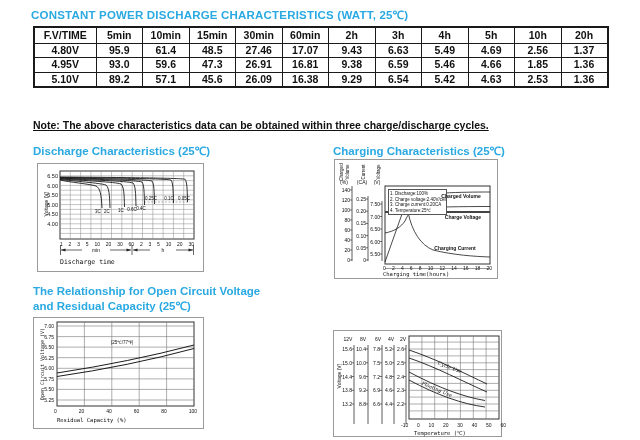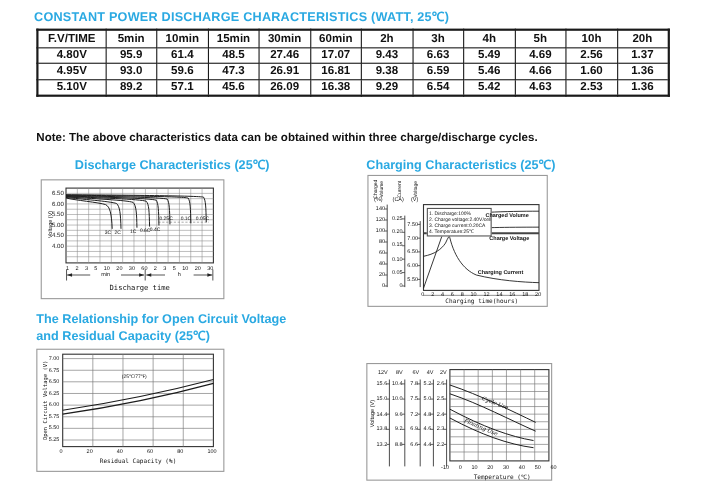--- a/index.html
+++ b/index.html
@@ -7,32 +7,32 @@
         font-family:"Liberation Sans",sans-serif;color:#111;}
   .blue-title{position:absolute;color:#2aa9e2;font-size:11.5px;font-weight:700;letter-spacing:.2px;white-space:nowrap;}
   .chart-title{position:absolute;color:#2aa9e2;font-size:11.5px;font-weight:700;white-space:nowrap;line-height:14.5px;}
   
   #tbl-wrap{position:absolute;left:33px;top:26px;width:574px;}
   table{border-collapse:collapse;table-layout:fixed;width:574px;}
   th,td{border:1px solid #1a1a1a;text-align:center;vertical-align:middle;
         font-size:10.5px;font-weight:700;padding:0;height:13.5px;line-height:13.5px;}
   thead th{height:14.5px;}
   table{border:2px solid #1a1a1a;}
-  #note{position:absolute;left:33px;top:119px;font-size:10.5px;font-weight:600;white-space:nowrap;}
+  #note{position:absolute;left:33px;top:119px;font-size:10.5px;font-weight:600;white-space:nowrap;text-decoration:underline;}
   
   .panel{position:absolute;background:#fff;border:1px solid #9a9a9a;}
   .panel svg{position:absolute;left:0;top:0;}
   .vcol{position:absolute;display:flex;flex-direction:column;justify-content:space-between;align-items:flex-end;}
   .hrow{position:absolute;display:flex;justify-content:space-between;}
   .tick{font-size:5px;line-height:6px;color:#111;white-space:nowrap;}
   .tk55 .tick{font-size:5.5px;}
   .rot{position:absolute;transform:translate(-50%,-50%) rotate(-90deg);white-space:nowrap;font-size:5px;color:#111;}
   .ctr{position:absolute;transform:translate(-50%,-50%);white-space:nowrap;font-size:5px;color:#111;}
   .serifi{font-family:"DejaVu Serif",serif;font-style:italic;}
-  .cap{position:absolute;text-align:center;font-size:5.5px;color:#111;font-family:"DejaVu Sans Mono",monospace;white-space:nowrap;}
+  .cap{position:absolute;font-size:5.5px;color:#111;font-family:"DejaVu Sans Mono",monospace;white-space:nowrap;}
   .slabel{position:absolute;font-size:4.5px;color:#111;white-space:nowrap;transform:translate(-50%,0);}
   #cond-box{position:absolute;left:53px;top:29px;width:59px;height:26px;border:1px solid #555;background:#fff;
             font-size:4.5px;line-height:5.6px;padding:1px 1px;box-sizing:border-box;white-space:nowrap;overflow:hidden;}
   #cond-box div{white-space:nowrap;}
 </style>
 </head>
 <body>
 
 <div id="page">
 
@@ -89,21 +89,21 @@
             <td>4.95V</td>
             <td>93.0</td>
             <td>59.6</td>
             <td>47.3</td>
             <td>26.91</td>
             <td>16.81</td>
             <td>9.38</td>
             <td>6.59</td>
             <td>5.46</td>
             <td>4.66</td>
-            <td>1.60</td>
+            <td>1.85</td>
             <td>1.36</td>
           </tr>
           <tr>
             <td>5.10V</td>
             <td>89.2</td>
             <td>57.1</td>
             <td>45.6</td>
             <td>26.09</td>
             <td>16.38</td>
             <td>9.29</td>
@@ -112,21 +112,21 @@
             <td>4.63</td>
             <td>2.53</td>
             <td>1.36</td>
           </tr>
         </tbody>
       </table>
     </div>
 
   <div id="note">Note: The above characteristics data can be obtained within three charge/discharge cycles.</div>
 
-  <div class="chart-title" style="left:33px;top:144px;margin-left:35px;">Discharge Characteristics (25℃)</div>
+  <div class="chart-title" style="left:33px;top:144px;">Discharge Characteristics (25℃)</div>
 
   <div class="panel" id="p1" style="left:37px;top:163px;width:165px;height:107px;">
     <svg width="165" height="107" viewBox="0 0 165 107">
       <rect x="22" y="7" width="134" height="68" fill="#fff" stroke="#333" stroke-width="1"></rect>
       <path d="M32.3,7V75M42.6,7V75M52.9,7V75M63.2,7V75M73.5,7V75M83.8,7V75M94.2,7V75M104.5,7V75M114.8,7V75M125.1,7V75M135.4,7V75M145.7,7V75" stroke="#8a8a8a" stroke-width="0.5" fill="none"></path>
       <path d="M22,11.8H156M22,16.6H156M22,21.4H156M22,26.2H156M22,31H156M22,35.8H156M22,40.6H156M22,45.4H156M22,50.2H156M22,55H156M22,59.8H156M22,64.6H156M22,69.4H156" stroke="#8a8a8a" stroke-width="0.5" fill="none"></path>
       <path d="M106,38H152" stroke="#666" stroke-width="0.5" stroke-dasharray="2,1.5" fill="none"></path>
       <g stroke="#1c1c1c" stroke-width="0.9" fill="none">
         <path d="M22,16 C30,18 52,20 58,22 C62,24 63.4,30 64,44"></path>
         <path d="M22,15.5 C35,17 62,19 68,21 C71,24 71.6,30 72,44"></path>

